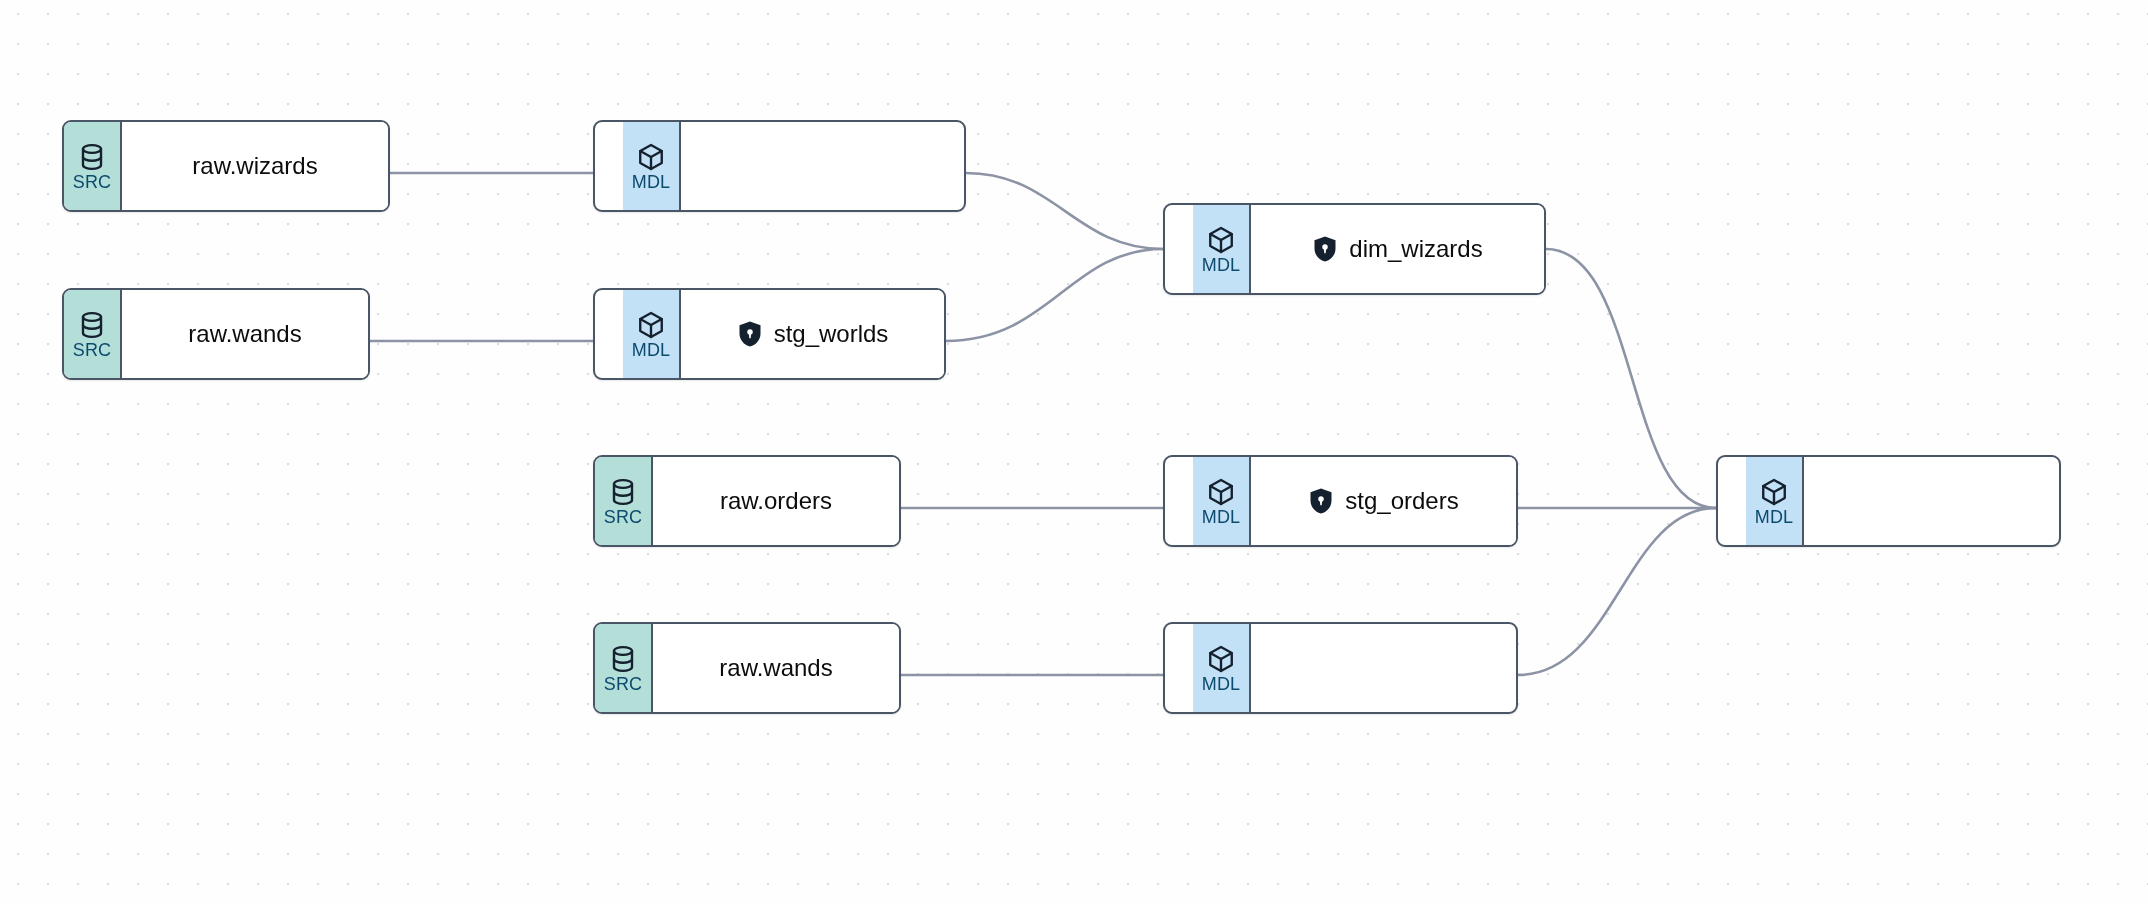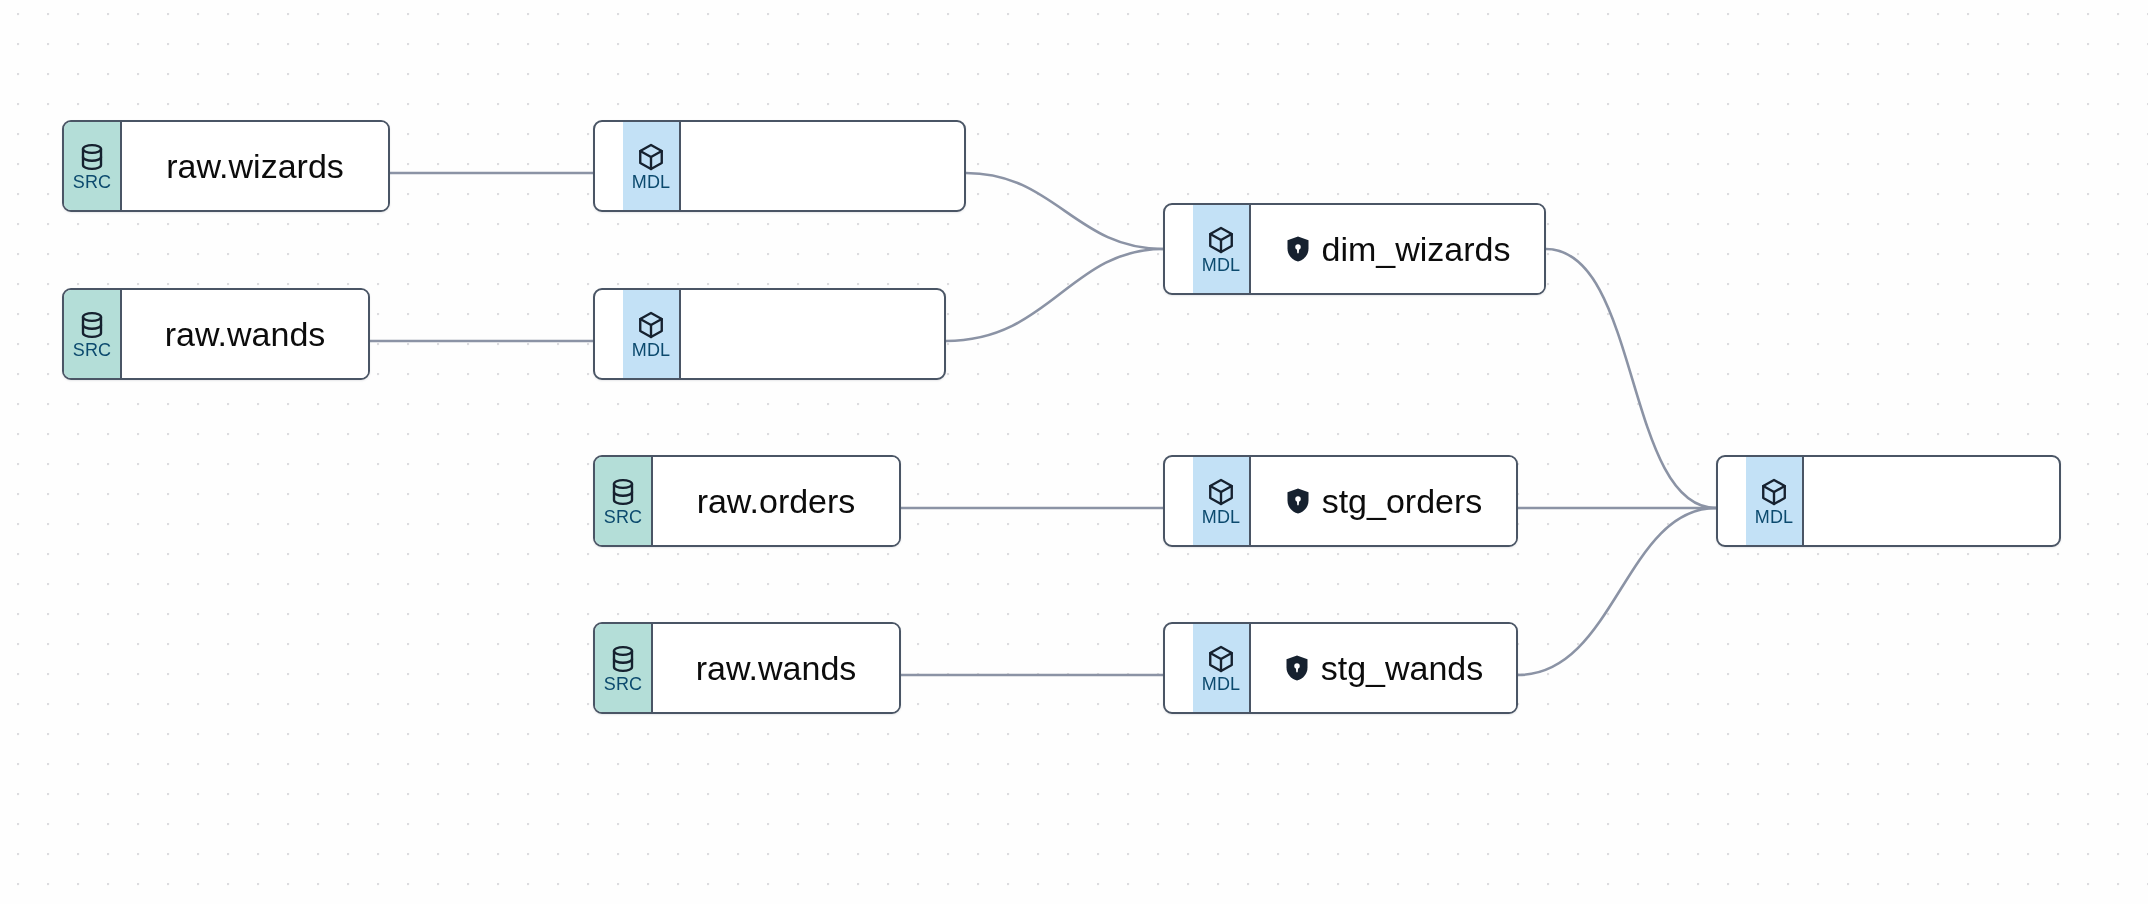--- a/index.html
+++ b/index.html
@@ -62,21 +62,21 @@
   .node-body {
     flex: 1 1 auto;
     display: flex;
     align-items: center;
     justify-content: center;
     gap: 11px;
     padding: 0 16px;
     background: #ffffff;
   }
   .node-label {
-    font-size: 34px;
+    font-size: 24px;
     line-height: 1;
     color: #0c0c0c;
     white-space: nowrap;
     font-family: "Liberation Sans", sans-serif;
   }
   .shield-icon { flex: 0 0 auto; display: block; }
 </style>
 </head>
 <body>
 
@@ -170,63 +170,63 @@
       <div class="node-badge">
         <span>
           <svg width="30" height="30" viewBox="0 0 24 24" fill="none" stroke="#16212f" stroke-width="1.9" stroke-linecap="round" stroke-linejoin="round">
             <path d="M12 2.4 L20.6 7.2 L20.6 16.8 L12 21.6 L3.4 16.8 L3.4 7.2 Z"></path>
             <path d="M3.4 7.2 L12 12 L20.6 7.2"></path>
             <path d="M12 12 L12 21.6"></path>
           </svg>
         </span>
         <span class="badge-text">MDL</span>
       </div>
-    </div>
-    <div class="node mdl" style="left: 1163px; top: 455px; width: 355px; height: 92px;">
-      <div class="node-badge">
-        <span>
-          <svg width="30" height="30" viewBox="0 0 24 24" fill="none" stroke="#16212f" stroke-width="1.9" stroke-linecap="round" stroke-linejoin="round">
-            <path d="M12 2.4 L20.6 7.2 L20.6 16.8 L12 21.6 L3.4 16.8 L3.4 7.2 Z"></path>
-            <path d="M3.4 7.2 L12 12 L20.6 7.2"></path>
-            <path d="M12 12 L12 21.6"></path>
-          </svg>
-        </span>
-        <span class="badge-text">MDL</span>
-      </div>
       <div class="node-body">
         <span style="display: flex;">
           <svg class="shield-icon" width="26" height="28" viewBox="0 0 22 24" xmlns="http://www.w3.org/2000/svg">
             <path d="M11 1.2 L20 4.4 V11.6 C20 17.3 16.2 21.3 11 22.8 C5.8 21.3 2 17.3 2 11.6 V4.4 Z" fill="#16212f"></path>
             <circle cx="11" cy="10.2" r="2.35" fill="#ffffff"></circle>
             <path d="M9.9 10.6 h2.2 l-0.5 5.0 h-1.2 Z" fill="#ffffff"></path>
           </svg>
         </span>
-        <span class="node-label">stg_orders</span>
-      </div>
-    </div>
-    <div class="node mdl" style="left: 1163px; top: 622px; width: 355px; height: 92px;">
+        <span class="node-label">stg_worlds</span>
+      </div>
+    </div>
+    <div class="node mdl" style="left: 1163px; top: 455px; width: 355px; height: 92px;">
       <div class="node-badge">
         <span>
           <svg width="30" height="30" viewBox="0 0 24 24" fill="none" stroke="#16212f" stroke-width="1.9" stroke-linecap="round" stroke-linejoin="round">
             <path d="M12 2.4 L20.6 7.2 L20.6 16.8 L12 21.6 L3.4 16.8 L3.4 7.2 Z"></path>
             <path d="M3.4 7.2 L12 12 L20.6 7.2"></path>
             <path d="M12 12 L12 21.6"></path>
           </svg>
         </span>
         <span class="badge-text">MDL</span>
       </div>
       <div class="node-body">
         <span style="display: flex;">
           <svg class="shield-icon" width="26" height="28" viewBox="0 0 22 24" xmlns="http://www.w3.org/2000/svg">
             <path d="M11 1.2 L20 4.4 V11.6 C20 17.3 16.2 21.3 11 22.8 C5.8 21.3 2 17.3 2 11.6 V4.4 Z" fill="#16212f"></path>
             <circle cx="11" cy="10.2" r="2.35" fill="#ffffff"></circle>
             <path d="M9.9 10.6 h2.2 l-0.5 5.0 h-1.2 Z" fill="#ffffff"></path>
           </svg>
         </span>
-        <span class="node-label">stg_wands</span>
+        <span class="node-label">stg_orders</span>
+      </div>
+    </div>
+    <div class="node mdl" style="left: 1163px; top: 622px; width: 355px; height: 92px;">
+      <div class="node-badge">
+        <span>
+          <svg width="30" height="30" viewBox="0 0 24 24" fill="none" stroke="#16212f" stroke-width="1.9" stroke-linecap="round" stroke-linejoin="round">
+            <path d="M12 2.4 L20.6 7.2 L20.6 16.8 L12 21.6 L3.4 16.8 L3.4 7.2 Z"></path>
+            <path d="M3.4 7.2 L12 12 L20.6 7.2"></path>
+            <path d="M12 12 L12 21.6"></path>
+          </svg>
+        </span>
+        <span class="badge-text">MDL</span>
       </div>
     </div>
     <div class="node mdl" style="left: 1163px; top: 203px; width: 383px; height: 92px;">
       <div class="node-badge">
         <span>
           <svg width="30" height="30" viewBox="0 0 24 24" fill="none" stroke="#16212f" stroke-width="1.9" stroke-linecap="round" stroke-linejoin="round">
             <path d="M12 2.4 L20.6 7.2 L20.6 16.8 L12 21.6 L3.4 16.8 L3.4 7.2 Z"></path>
             <path d="M3.4 7.2 L12 12 L20.6 7.2"></path>
             <path d="M12 12 L12 21.6"></path>
           </svg>

